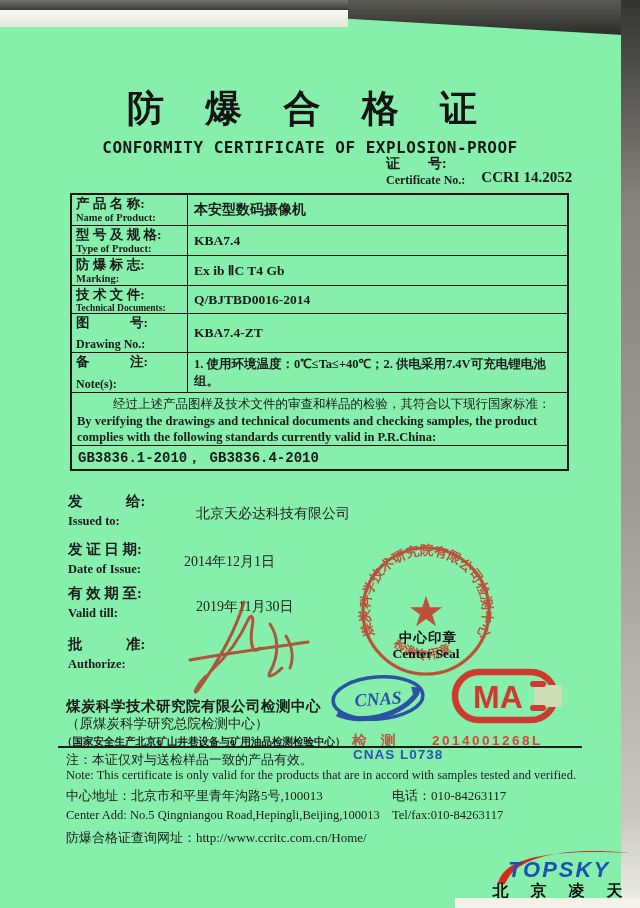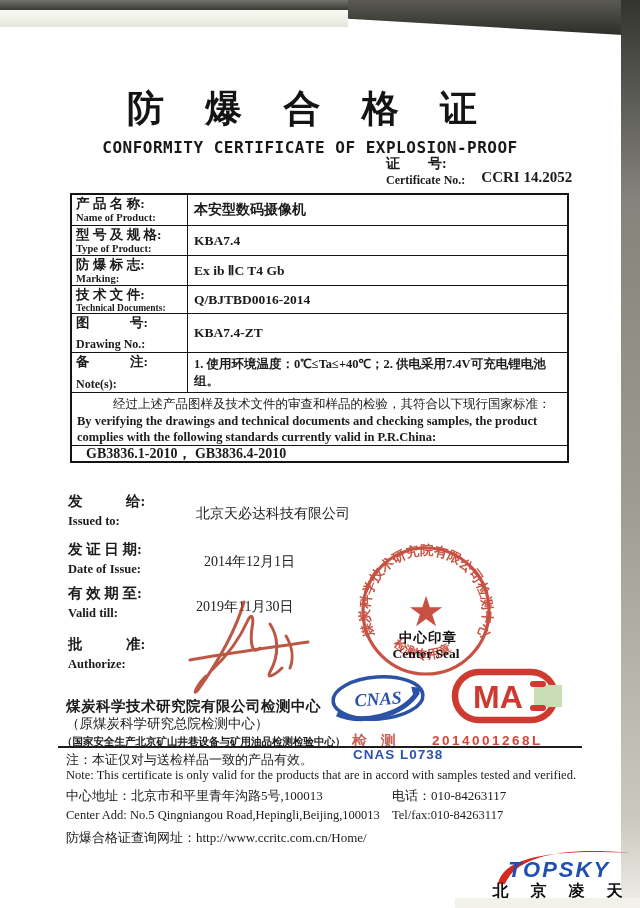--- a/index.html
+++ b/index.html
@@ -1,18 +1,18 @@
 <!DOCTYPE html>
 <html><head>
 <meta charset="utf-8">
 <style>
   html,body{margin:0;padding:0;background:#777;}
   .sheet{
     position:relative;width:640px;height:908px;overflow:hidden;
-    background:#ffffff;
+    background:#86efac;
     font-family:"Liberation Sans",sans-serif;color:#1b1b1b;
   }
   
   .edge-topbar{position:absolute;left:0;top:0;width:640px;height:10px;
     background:linear-gradient(#72726a,#3b3b36);}
   .edge-topwhite{position:absolute;left:0;top:10px;width:348px;height:17px;
     background:linear-gradient(#fafaf2,#e4e6da);}
   .edge-topdark{position:absolute;left:348px;top:0;width:292px;height:36px;
     background:linear-gradient(#5a5952,#2c2c28);
     clip-path:polygon(0 0,100% 0,100% 100%,0 52%);}
@@ -38,22 +38,22 @@
   .clabel{width:116px;flex:none;border-right:1.5px solid #141414;box-sizing:border-box;
     padding:1px 3px 0 4px;display:flex;flex-direction:column;justify-content:space-between;}
   .clabel .zh{font-size:13.5px;font-weight:bold;font-family:"Liberation Serif",serif;line-height:1.15;}
   .clabel .en{font-size:10.5px;font-weight:bold;font-family:"Liberation Serif",serif;line-height:1.1;padding-bottom:1px;}
   .cvalue{flex:1;display:flex;align-items:center;padding:1px 6px;
     font-size:13.5px;font-weight:bold;font-family:"Liberation Serif",serif;line-height:1.3;}
   .h30{height:30px;} .h28{height:28px;} .h39{height:39px;} .h40{height:40px;}
   .stmt{border-top:1.5px solid #141414;padding:3px 5px;height:53px;box-sizing:border-box;}
   .stmt .zh{font-size:12.5px;font-family:"Liberation Serif",serif;margin-left:36px;}
   .stmt .en{font-size:12.5px;font-weight:bold;font-family:"Liberation Serif",serif;line-height:1.25;margin-top:1px;}
-  .stdrow{border-top:1.5px solid #141414;height:16px;box-sizing:border-box;display:flex;align-items:center;
-    padding:0 14px;font-size:14px;font-weight:bold;font-family:Liberation Serif, serif;}
+  .stdrow{border-top:1.5px solid #141414;height:24px;box-sizing:border-box;display:flex;align-items:center;
+    padding:0 6px;font-size:14px;font-weight:bold;font-family:Liberation Mono, monospace;}
 
   
   .issue{position:absolute;left:68px;top:490px;width:500px;}
   .irow{position:absolute;left:0;width:130px;}
   .irow .zh{font-size:14.5px;font-weight:bold;font-family:"Liberation Serif",serif;}
   .irow .en{font-size:12.5px;font-weight:bold;font-family:"Liberation Serif",serif;margin-top:3px;}
   .ival{position:absolute;font-size:14px;font-family:"Liberation Serif",serif;color:#222;}
 
   
   .seal-svg{position:absolute;left:358px;top:543px;opacity:.9;}
@@ -163,21 +163,21 @@
     <div class="irow" style="top:2px;">
       <div class="zh">发　　　给:</div>
       <div class="en">Issued to:</div>
     </div>
     <div class="ival" style="left:128px;top:15px;">北京天必达科技有限公司</div>
 
     <div class="irow" style="top:50px;">
       <div class="zh">发 证 日 期:</div>
       <div class="en">Date of Issue:</div>
     </div>
-    <div class="ival" style="left:136px;top:63px;">2014年12月1日</div>
+    <div class="ival" style="left:116px;top:63px;">2014年12月1日</div>
 
     <div class="irow" style="top:94px;">
       <div class="zh">有 效 期 至:</div>
       <div class="en">Valid till:</div>
     </div>
     <div class="ival" style="left:128px;top:108px;">2019年11月30日</div>
 
     <div class="irow" style="top:145px;">
       <div class="zh">批　　　准:</div>
       <div class="en">Authorize:</div>

